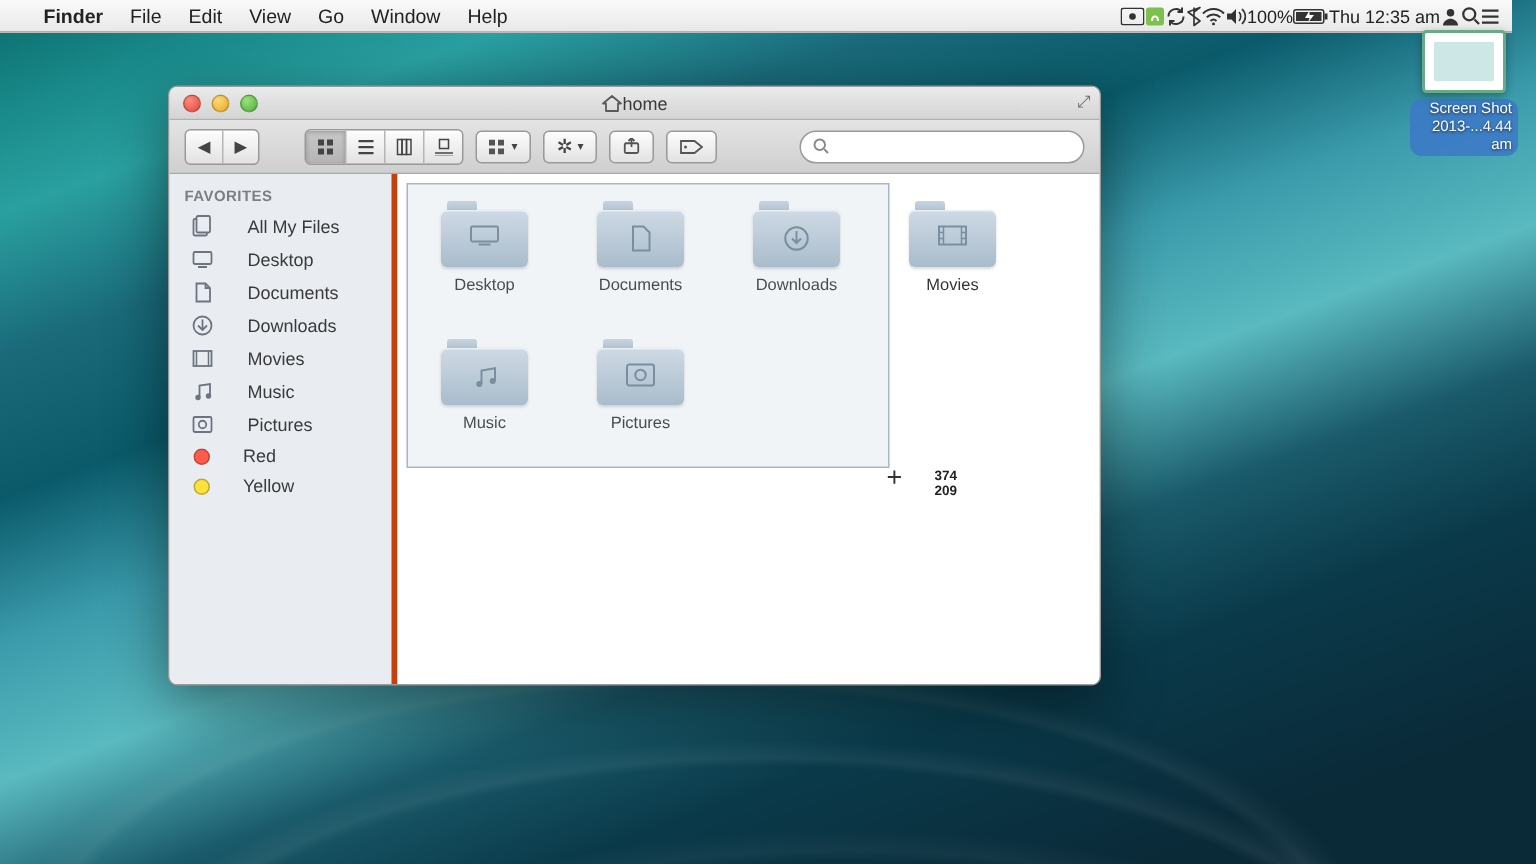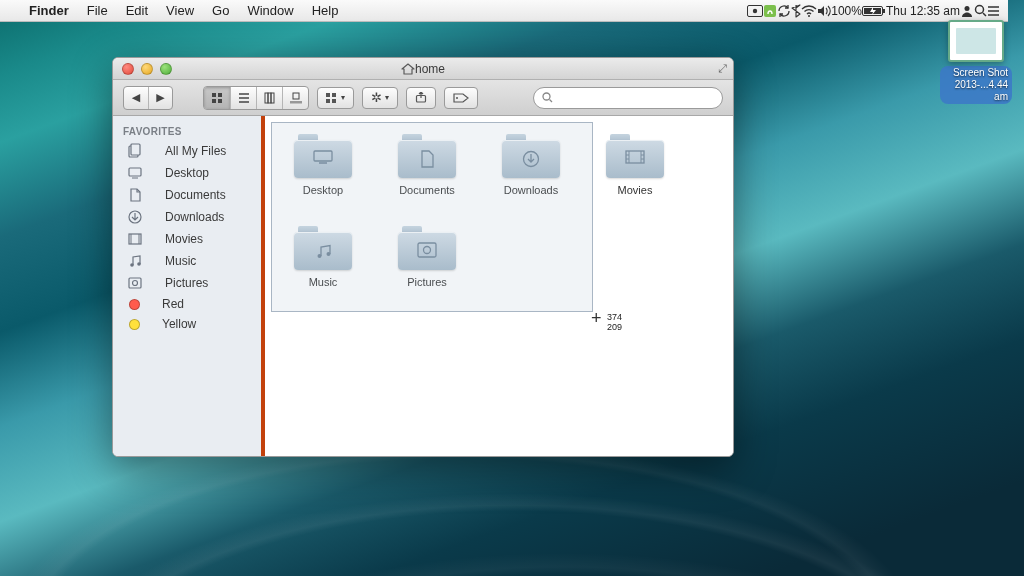--- a/index.html
+++ b/index.html
@@ -96,21 +96,21 @@
 .content { flex:1; background:#fff; position:relative; }
 .icon-grid{display:flex; flex-wrap:wrap; align-content:flex-start; padding:12px 6px; gap:0;}
 .folder-cell{width:104px; height:92px; display:flex; flex-direction:column; align-items:center; justify-content:flex-start; font-size:11px; color:#333; padding-top:6px;}
 .folder-cell .folder-icon{width:58px; height:44px; position:relative; margin-bottom:6px;}
 .folder-icon .tab{position:absolute; top:0; left:4px; width:20px; height:8px; background:linear-gradient(#c5d4df,#aebfcf); border-radius:2px 2px 0 0;}
 .folder-icon .body{position:absolute; top:6px; left:0; right:0; bottom:0; background:linear-gradient(#cedae4,#a9bccb); border-radius:4px; box-shadow:inset 0 1px 0 rgba(255,255,255,.6), 0 1px 2px rgba(0,0,0,.15);}
 .folder-icon .emblem{position:absolute; top:16px; left:50%; transform:translateX(-50%); color:#7a8ea0; font-size:16px;}
 .selection-rect{position:absolute; top:6px; left:6px; width:322px; height:190px; border:1px solid #a9b6c4; background:rgba(180,195,210,.18);}
 .crosshair{position:absolute; font-size:10px; color:#222;}
 .crosshair .plus{font-size:18px; line-height:12px; color:#333; position:relative; top:2px;}
-.crosshair .coords{position:absolute; left:16px; top:2px; line-height:10px; font-size:9px;}
+.crosshair .coords{position:absolute; left:32px; top:2px; line-height:10px; font-size:9px;font-weight:bold;}
 
 svg{display:block;}
 </style>
 </head>
 <body>
 
 <div class="menubar">
   <div class="menubar-left">
     <span class="apple-logo"></span>
     <span class="menu-item app">Finder</span>

